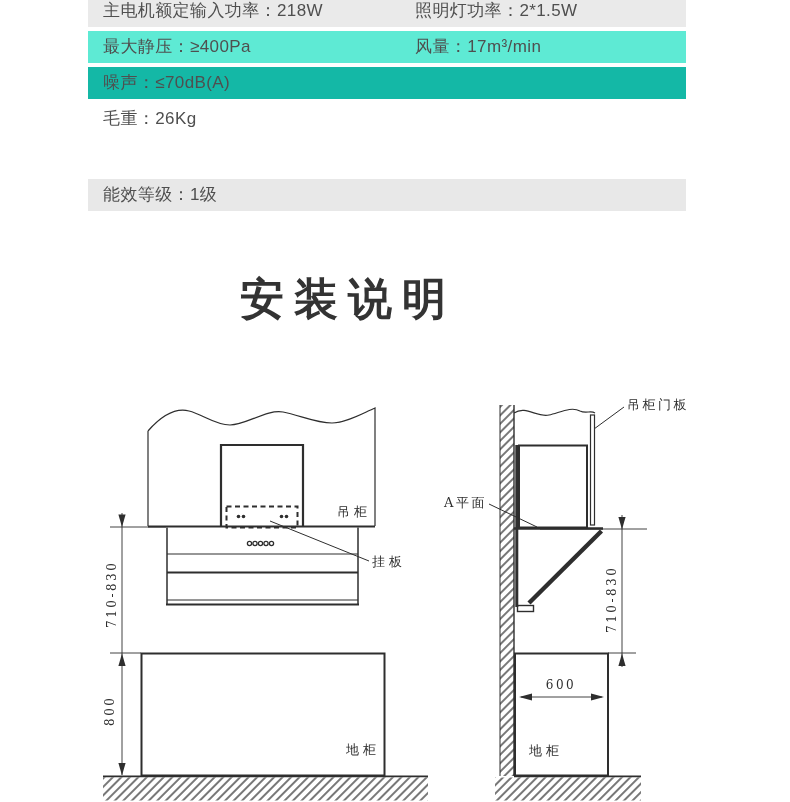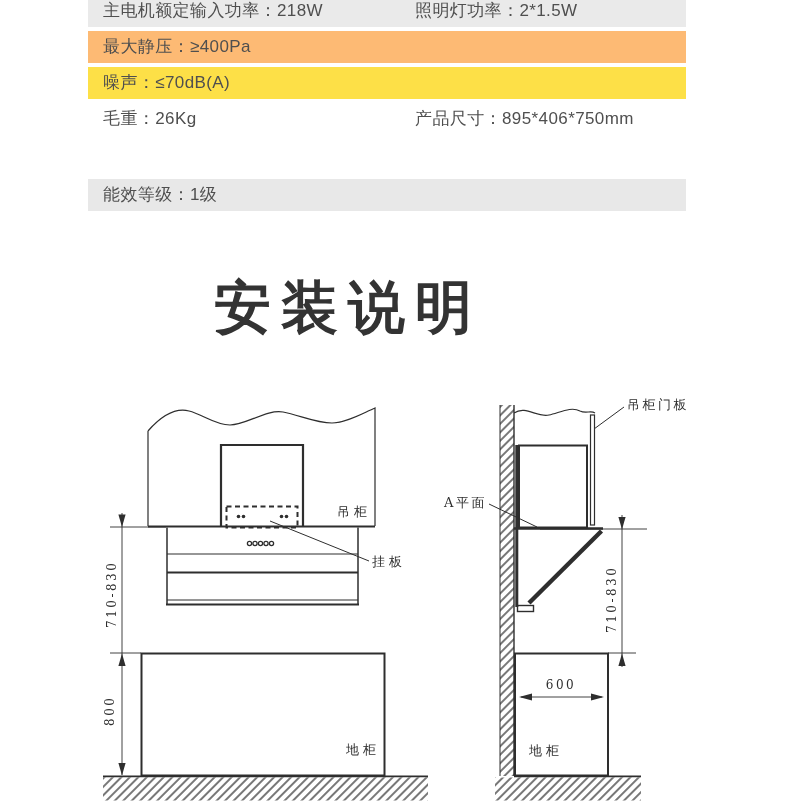--- a/index.html
+++ b/index.html
@@ -6,27 +6,27 @@
   .page{position:relative;width:686px;height:802px;background:#ffffff;overflow:hidden;
         font-family:"Liberation Sans","DejaVu Sans",sans-serif;color:#4a4a4a;}
   
   .spec-table{position:absolute;left:88px;top:-5px;width:615px;}
   .spec-row{display:flex;height:32px;line-height:32px;margin-bottom:4px;
             font-size:17px;letter-spacing:0.4px;color:#4f4f4f;}
   .spec-row .cell{white-space:nowrap;overflow:visible;}
   .spec-row .cell.left{width:312px;padding-left:15px;}
   .spec-row .cell.right{flex:1;}
   .row-1{background:#eaeaea;}
-  .row-2{background:#fdba74;}
-  .row-3{background:#fde047;}
-  .row-4{background:#ffffff;}
+  .row-2{background:#5eead4;justify-content:center;}
+  .row-3{background:#14b8a6;}
+  .row-4{background:#ffffff;flex-direction:column;}
   .row-5{background:#e8e8e8;margin-top:44px;}
   
   .title{position:absolute;left:0;top:270px;width:100%;margin:0;padding-left:10px;box-sizing:border-box;
-         text-align:center;font-size:57px;font-weight:700;letter-spacing:10px;color:#333;}
+         text-align:center;font-size:44px;font-weight:700;letter-spacing:10px;color:#333;}
   
   .diagram{position:absolute;left:85px;top:385px;}
   .diagram line,.diagram path,.diagram rect.outline{stroke:#2e2e2e;fill:none;}
   .diagram .fillwhite{fill:#ffffff;}
   .diagram .solid{fill:#2e2e2e;stroke:none;}
   .cad-label{font-family:"DejaVu Serif","Liberation Serif",serif;font-size:13px;fill:#2e2e2e;letter-spacing:4px;}
   .cad-label.tight{letter-spacing:2.5px;}
   .cad-dim{font-family:"DejaVu Serif","Liberation Serif",serif;font-size:12px;fill:#2e2e2e;letter-spacing:2.5px;}
 </style>
 </head>
@@ -34,27 +34,27 @@
 
 <div class="page">
 
   <div class="spec-table">
     <div class="spec-row row-1">
       <div class="cell left">主电机额定输入功率：218W</div>
       <div class="cell right">照明灯功率：2*1.5W</div>
     </div>
     <div class="spec-row row-2">
       <div class="cell left">最大静压：≥400Pa</div>
+      <div class="cell right">风量：17m³/min</div>
     </div>
     <div class="spec-row row-3">
       <div class="cell left">噪声：≤70dB(A)</div>
     </div>
     <div class="spec-row row-4">
       <div class="cell left">毛重：26Kg</div>
-      <div class="cell right">产品尺寸：895*406*750mm</div>
     </div>
     <div class="spec-row row-5">
       <div class="cell left">能效等级：1级</div>
     </div>
   </div>
 
   <h1 class="title">安装说明</h1>
 
   <svg class="diagram" width="620" height="417" viewBox="0 0 620 417">
     <defs>

